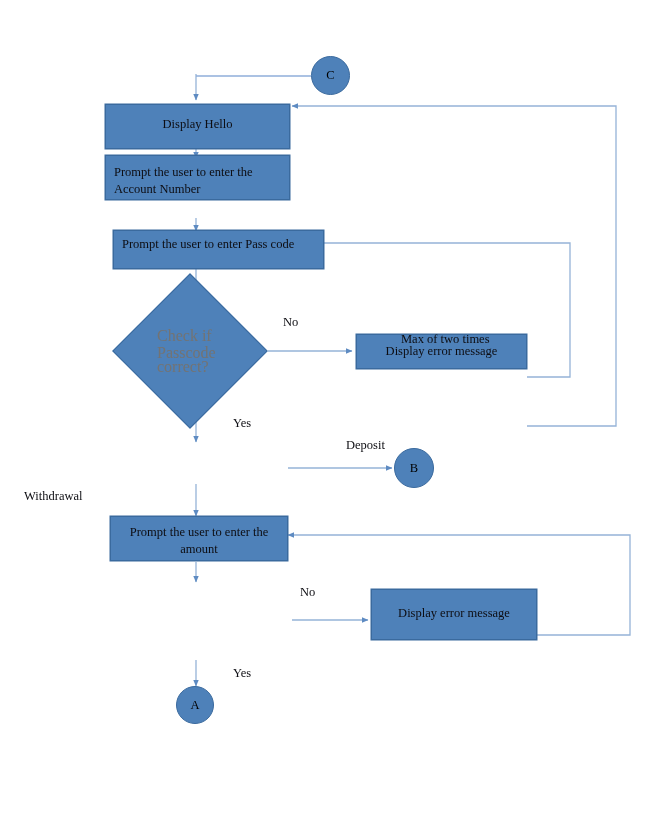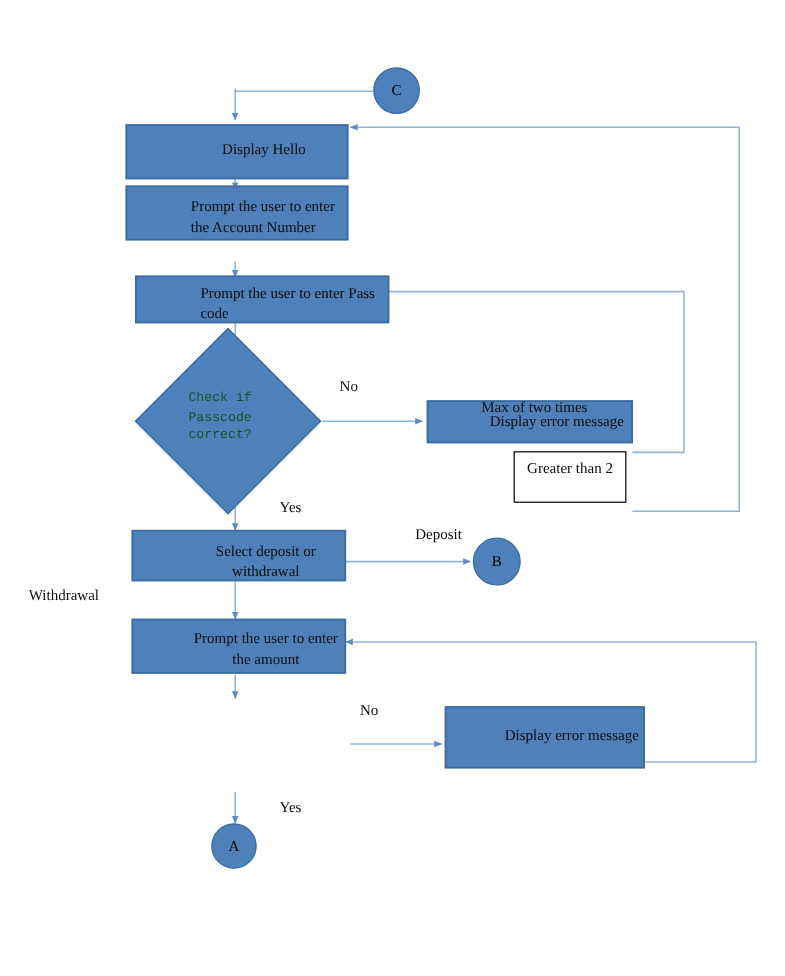--- a/index.html
+++ b/index.html
@@ -38,21 +38,20 @@
     border: 1px solid #3A6A9E;
     box-shadow: 0 0 0 0.5px #3A6A9E;
   }
   .proc .txt {
     position: absolute;
     left: 8px;
     right: 6px;
     font-size: 12.5px;
     line-height: 1.32;
     color: #0d0d12;
-    padding-left: 45px;
   }
   .proc.center .txt {
     left: 0;
     right: 0;
     text-align: center;
   }
   .terminator {
     background: #4E81B9;
     border: 1px solid #3A6A9E;
     border-radius: 50%;
@@ -80,24 +79,23 @@
     width: 100%;
     height: 100%;
     background: #4E81B9;
     border: 1px solid #3A6A9E;
     transform: rotate(45deg);
     box-sizing: border-box;
   }
   .decision .txt {
     position: absolute;
     z-index: 2;
-    font-size: 11px;
+    font-size: 16px;
     line-height: 1.34;
-    color: #14532d;
-    font-family: Liberation Mono, monospace;
+    color: #737373;
   }
   .whitebox {
     background: #ffffff;
     border: 1px solid #000000;
     box-sizing: border-box;
   }
   .whitebox .txt {
     position: absolute;
     left: 0;
     right: 0;
@@ -179,27 +177,21 @@
     <div class="dia"></div>
     <div class="txt" style="left:22px; top:29px;">Check if</div>
     <div class="txt" style="left:22px; top:46px;text-align:right;">Passcode</div>
     <div class="txt" style="left:22px; top:60px;">correct?</div>
   </div>
 
   <div class="node proc center" style="left:356px; top:334px; width:171px; height:35px;">
     <div class="txt" style="top:8px;">Display error message</div>
   </div>
 
-  <div class="node whitebox" style="left:428px; top:376px; width:94px; height:43px;">
-    <div class="txt">Greater than 2</div>
-  </div>
-
-  <div class="node proc center" style="left:110px; top:442px; width:178px; height:42px;">
-    <div class="txt" style="top:8px;">Select deposit or withdrawal</div>
-  </div>
+
 
   <div class="node connector" style="left:394px; top:448px; width:40px; height:40px;">
     <span>B</span>
   </div>
 
   <div class="node proc center" style="left:110px; top:516px; width:178px; height:45px;">
     <div class="txt" style="top:7px;">Prompt the user to enter the amount</div>
   </div>
 
 

